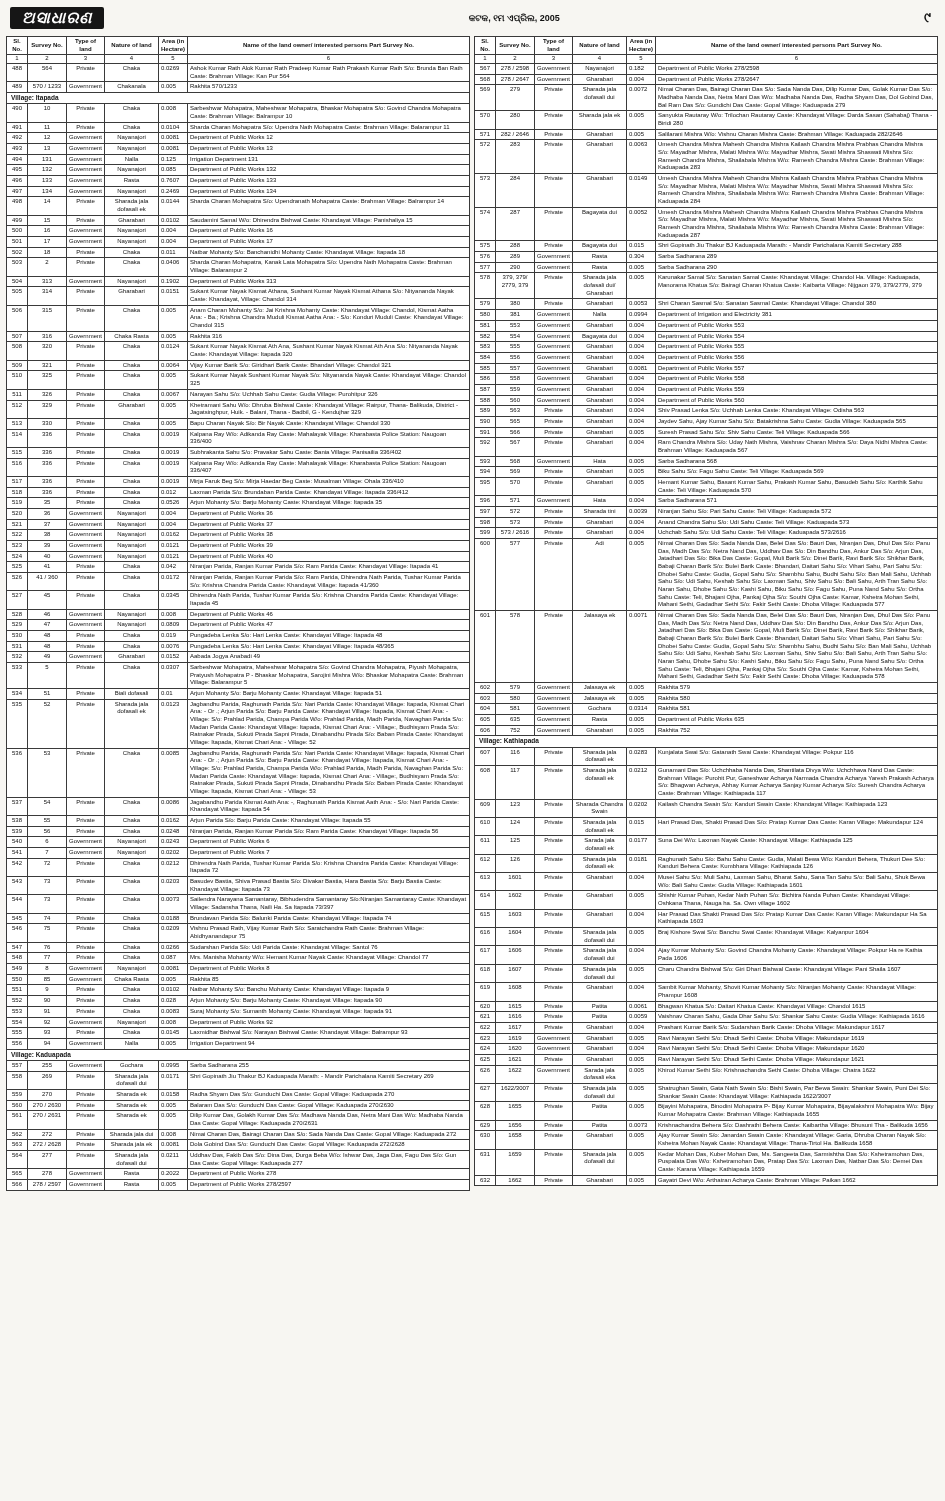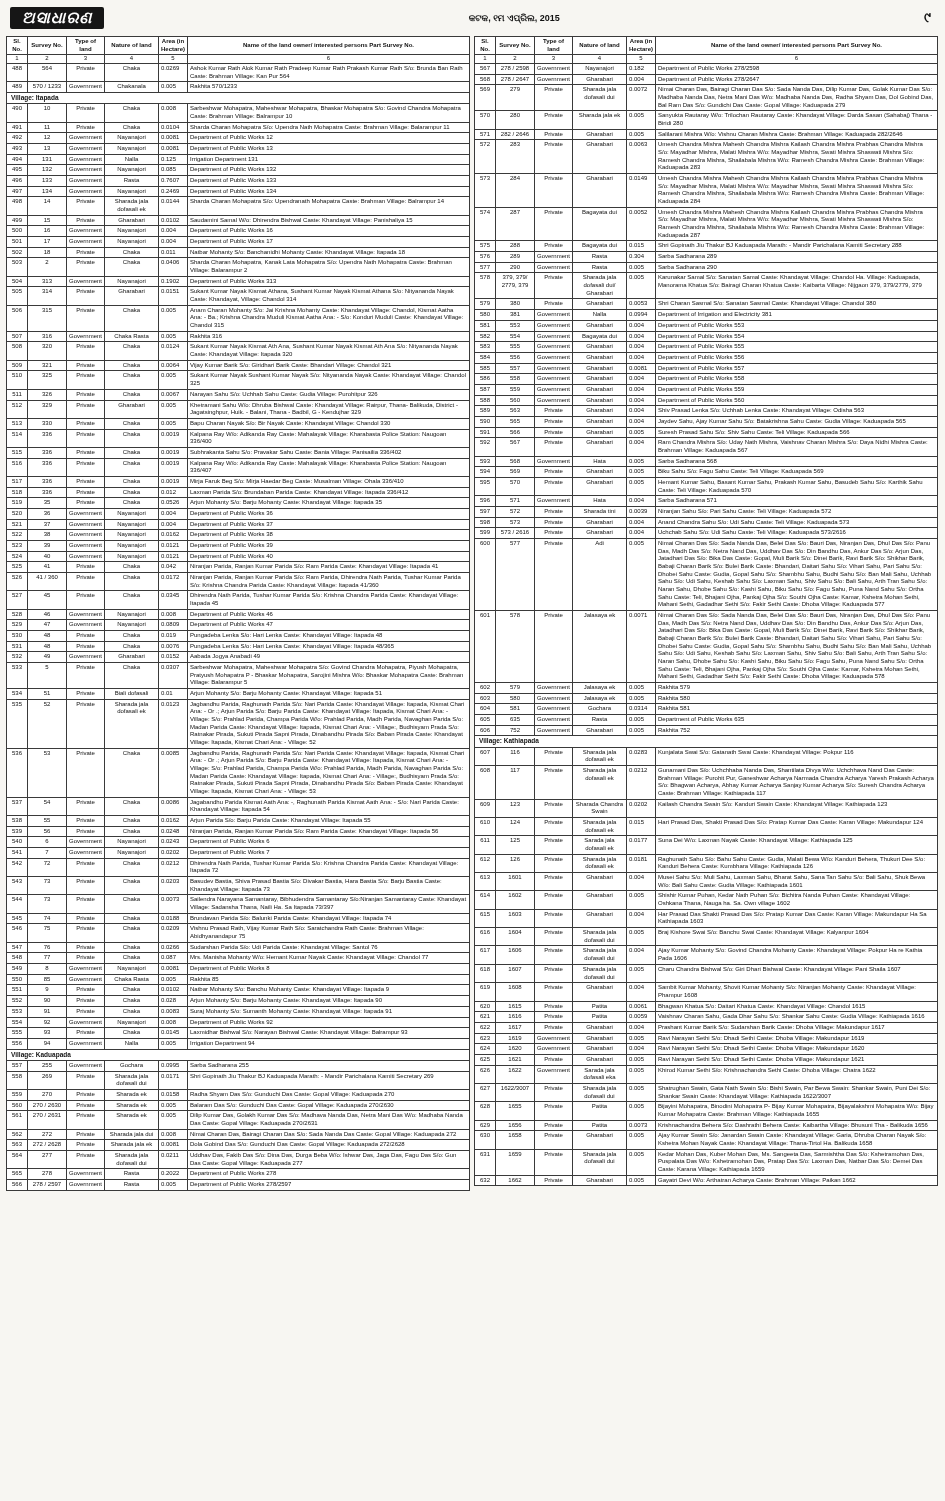--- a/index.html
+++ b/index.html
@@ -90,21 +90,21 @@
   col.w-area   { width: 29px; }
   col.w-owner  { width: auto; }
 </style>
 </head>
 <body>
 
 <div class="page">
 
   <div class="gz-header">
     <span class="masthead">ଅସାଧାରଣ</span>
-    <span class="gz-center">କଟକ, ୧ମ ଏପ୍ରିଲ, 2015</span>
+    <span class="gz-center">କଟକ, ୧ମ ଏପ୍ରିଲ, 2005</span>
     <span class="gz-pageno">୯</span>
   </div>
 
   <div class="columns">
 
     <table>
       <colgroup>
         <col class="w-sl">
           <col class="w-survey">
           <col class="w-type">

